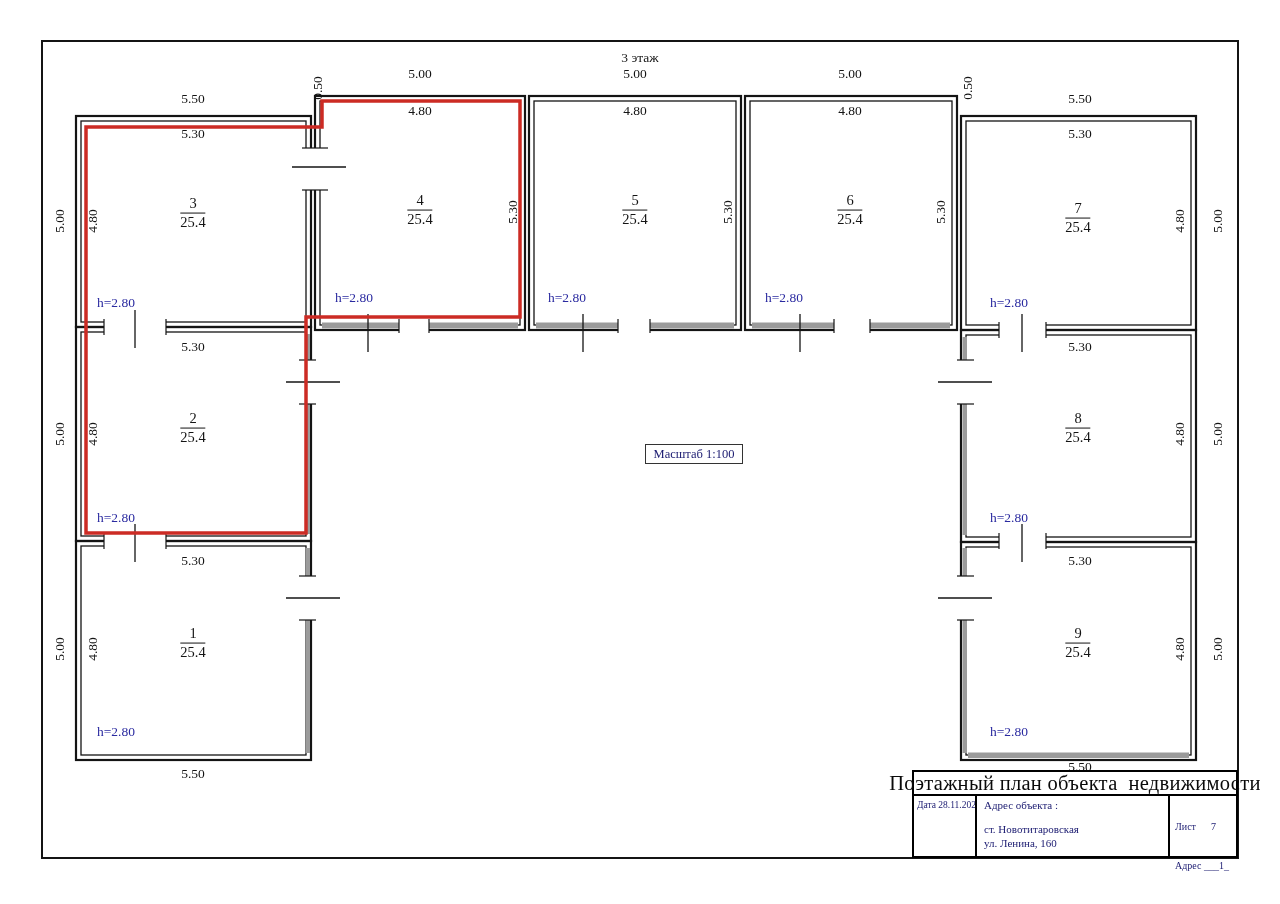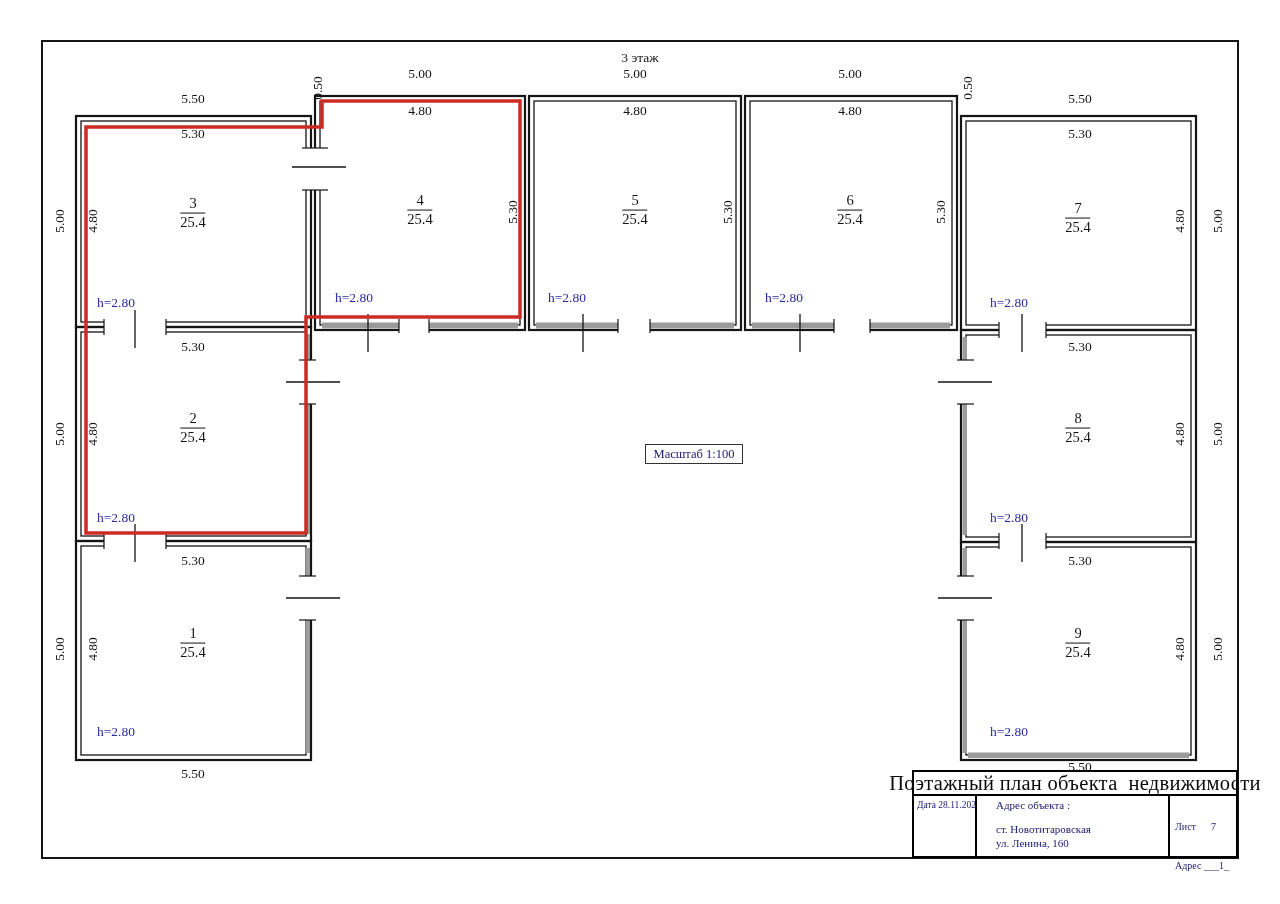--- a/index.html
+++ b/index.html
@@ -28,21 +28,21 @@
              color:#1a1a70;font-size:12.5px;margin-left:44px;}
 
   .tb{position:absolute;left:912px;top:770px;width:326px;height:88px;box-sizing:border-box;
       border:2px solid #000;background:#fff;display:flex;flex-direction:column;}
   .tb-title{height:24px;box-sizing:border-box;border-bottom:2px solid #000;display:flex;
             align-items:center;justify-content:center;font-size:20.5px;color:#0a0a0a;
             letter-spacing:.3px;white-space:pre;}
   .tb-row{flex:1;display:flex;min-height:0;}
   .tb-cell{box-sizing:border-box;color:#1a1a70;}
   .tb-date{width:63px;border-right:2px solid #000;font-size:9.5px;padding:4px 2px 0 3px;white-space:nowrap;overflow:hidden;}
-  .tb-addr{flex:1;border-right:2px solid #000;font-size:11px;padding:3px 6px 8px 7px;margin-left:12px;}
+  .tb-addr{flex:1;border-right:2px solid #000;font-size:11px;padding:3px 6px 8px 7px;}
   .tb-addr .a1{margin-bottom:12px;}
   .tb-addr .a2{margin-bottom:2px;}
   .tb-right{width:66px;font-size:10px;padding:3px 0 0 5px;white-space:pre;}
   .tb-right div{margin-bottom:6px;}
 </style>
 </head>
 <body>
 
 <div id="canvas">
 

